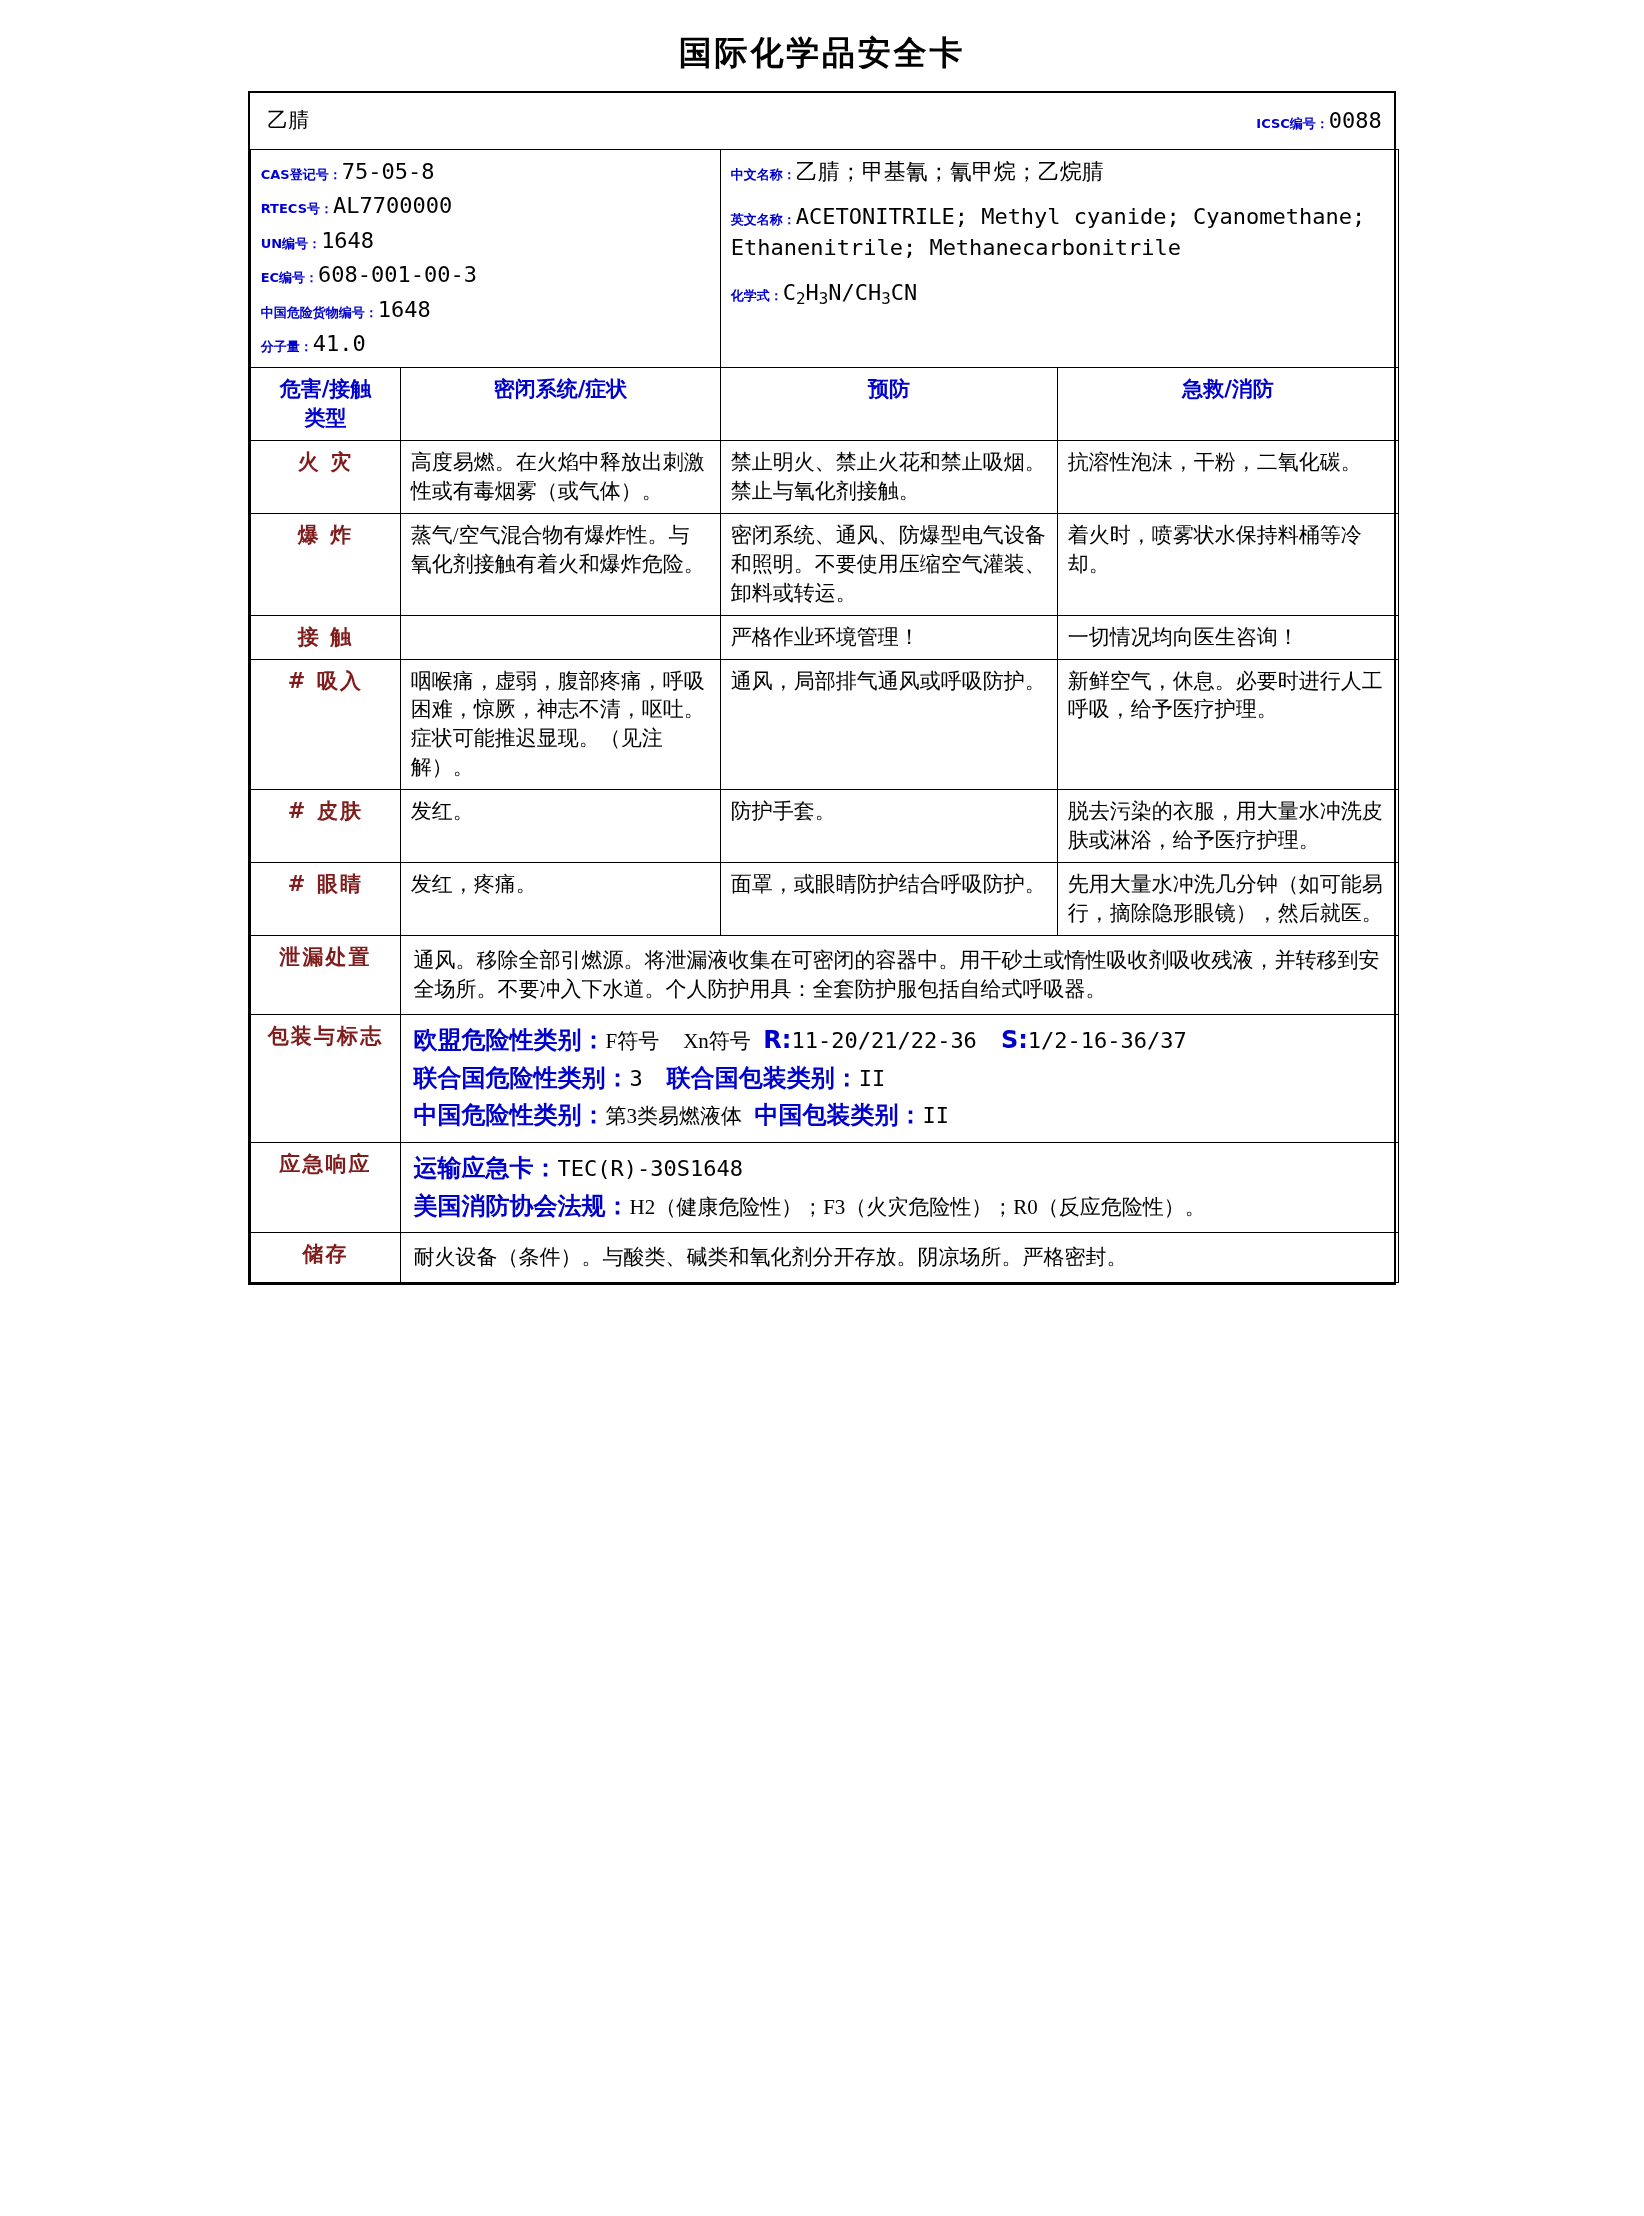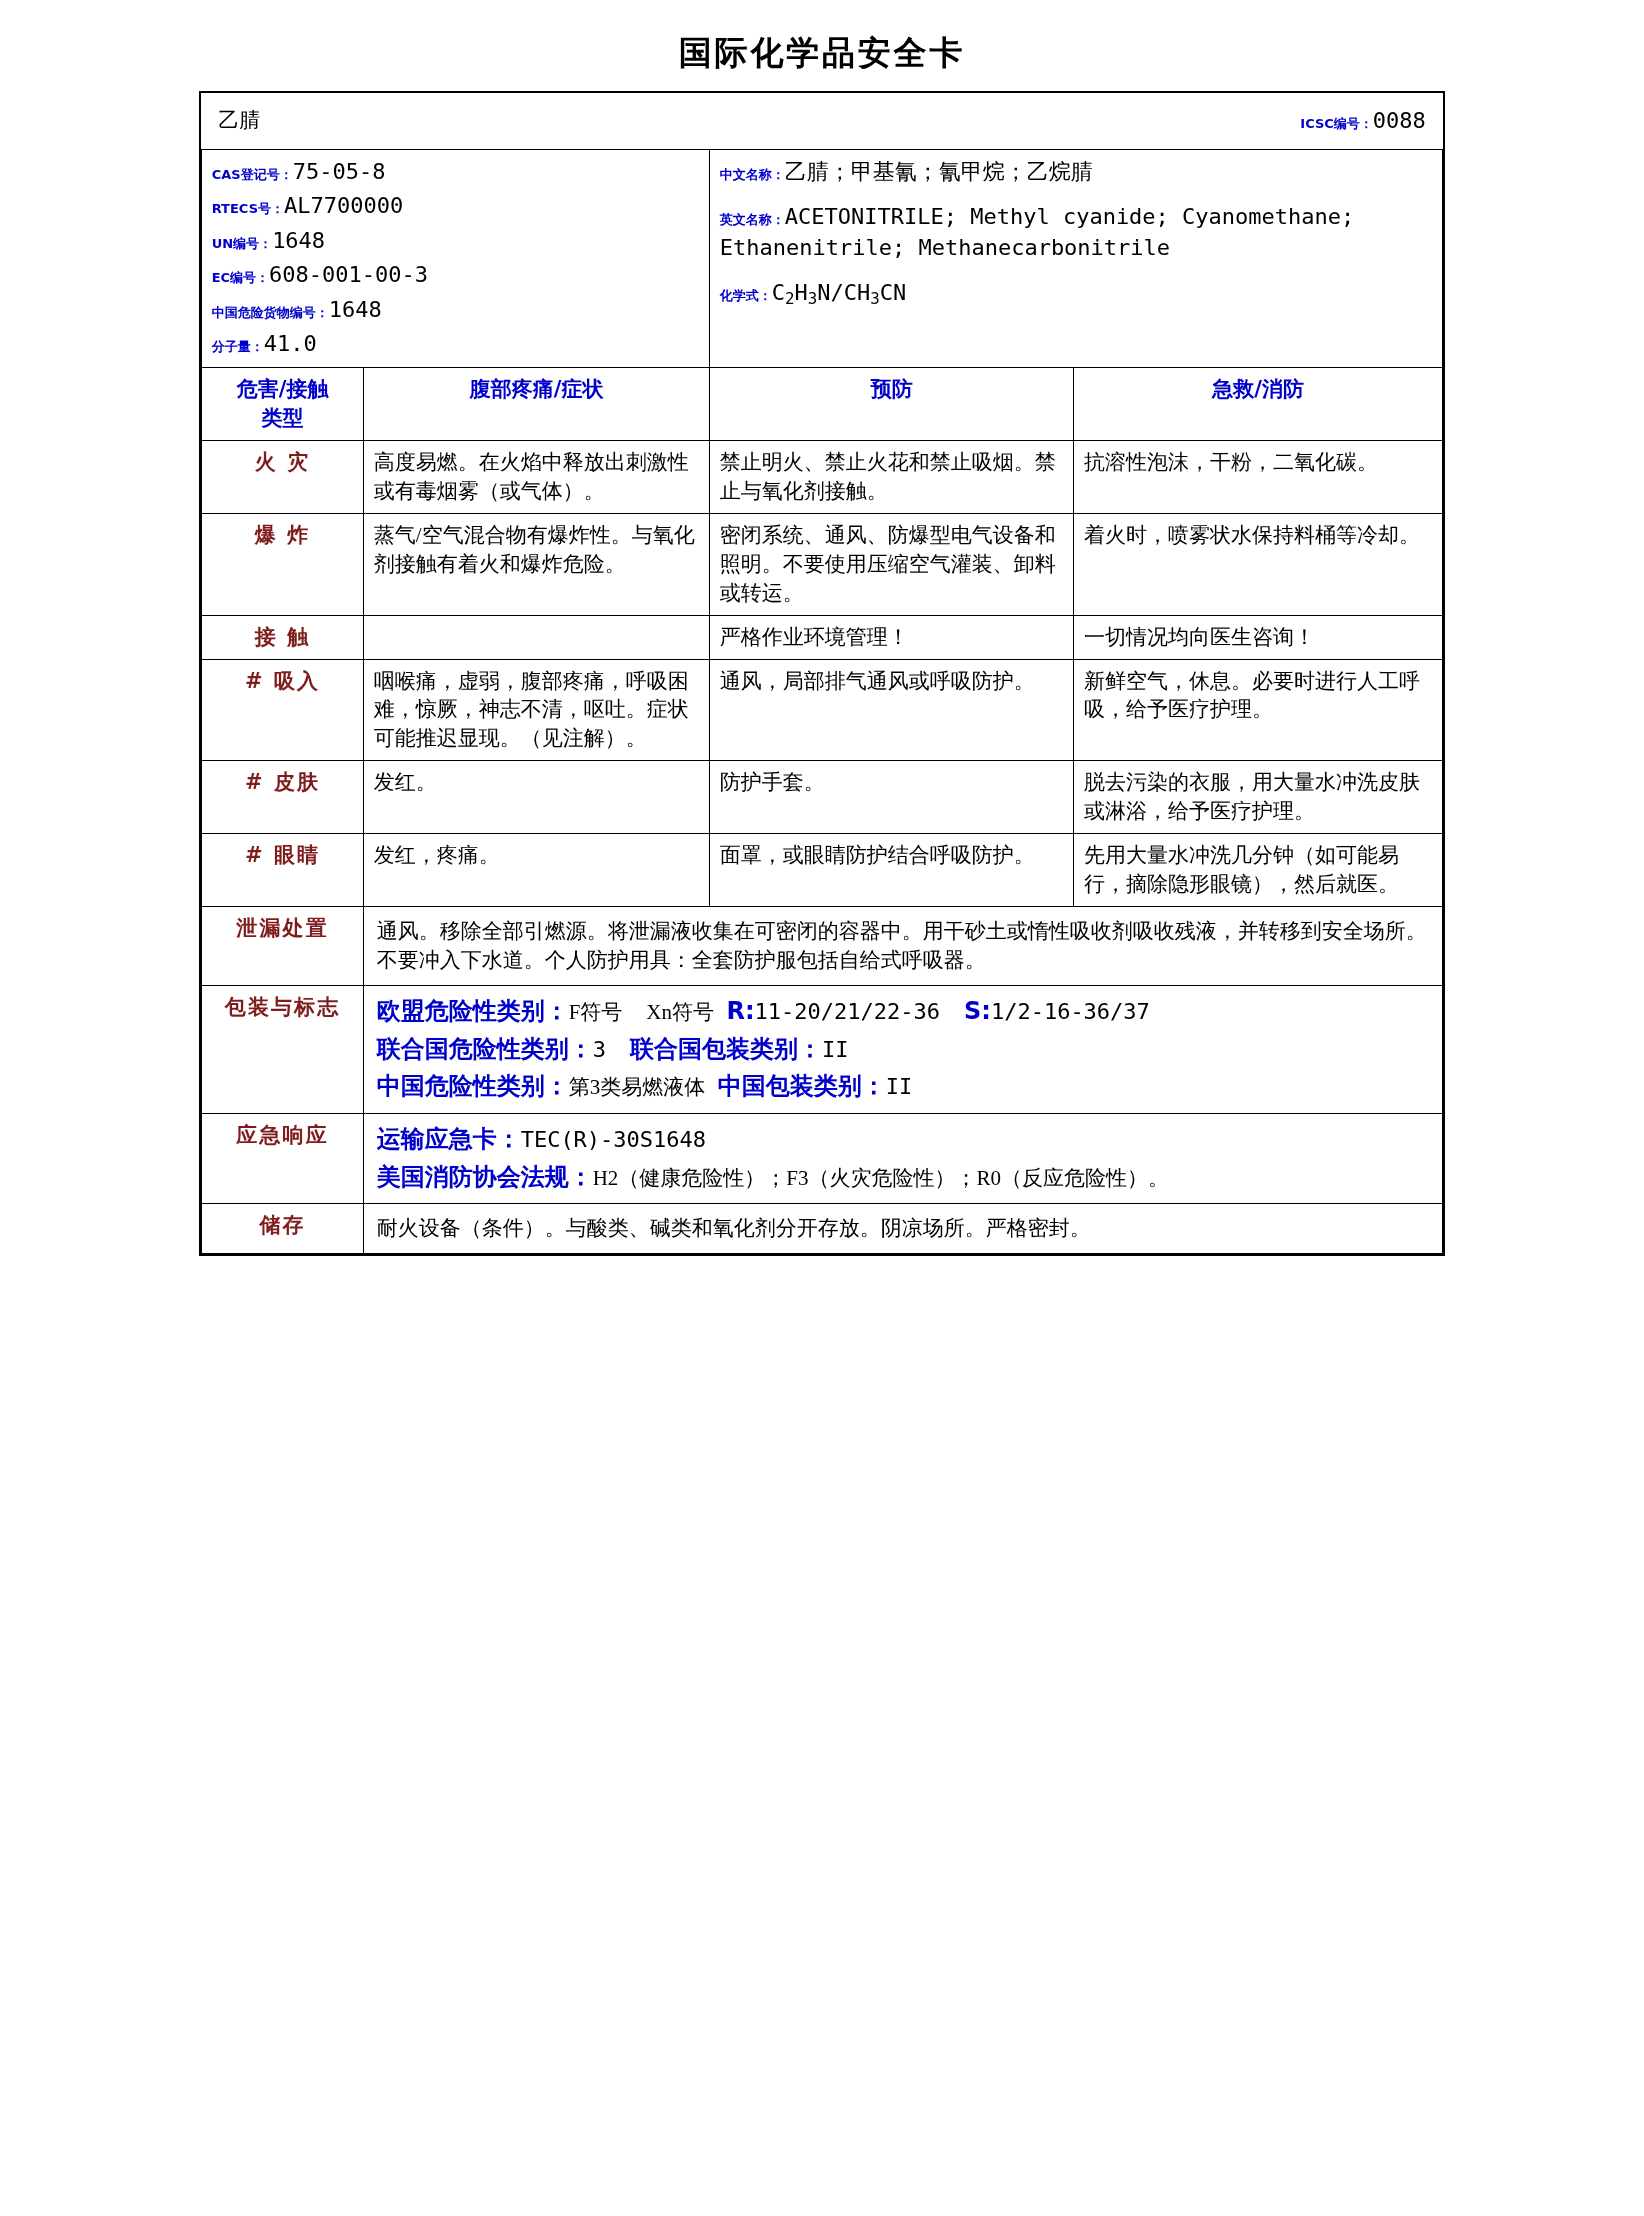--- a/index.html
+++ b/index.html
@@ -24,21 +24,21 @@
     color: #000000;
     font-family: "DejaVu Sans", "Liberation Sans", sans-serif;
     font-weight: bold;
     font-size: 33px;
     letter-spacing: 2.8px;
     padding-top: 31px;
     padding-bottom: 15.3px;
   }
   .card {
     margin: 0 auto;
-    width: 1246px;
+    width: 1148px;
     border: 2.8px solid #000000;
     box-sizing: border-box;
     background: #ffffff;
   }
   table.icsc {
     border-collapse: collapse;
     width: 100%;
     table-layout: fixed;
   }
   table.icsc td {
@@ -183,21 +183,21 @@
             <span class="lbl">化学式：</span><span class="mono">C<span class="sub">2</span>H<span class="sub">3</span>N/CH<span class="sub">3</span>CN</span>
           </div>
         </td>
       </tr>
 
       <tr class="colhdr">
         <td class="label-col">
           <div>危害/接触</div>
           <div>类型</div>
         </td>
-        <td class="c2">腹部疼痛/症状</td>
+        <td class="c2">密闭系统/症状</td>
         <td class="c3">预防</td>
         <td class="c4">急救/消防</td>
       </tr>
 
       <tr>
         <td class="rowlabel">火 灾</td>
         <td class="cellbody">高度易燃。在火焰中释放出刺激性或有毒烟雾（或气体）。</td>
         <td class="cellbody">禁止明火、禁止火花和禁止吸烟。禁止与氧化剂接触。</td>
         <td class="cellbody">抗溶性泡沫，干粉，二氧化碳。</td>
       </tr>

